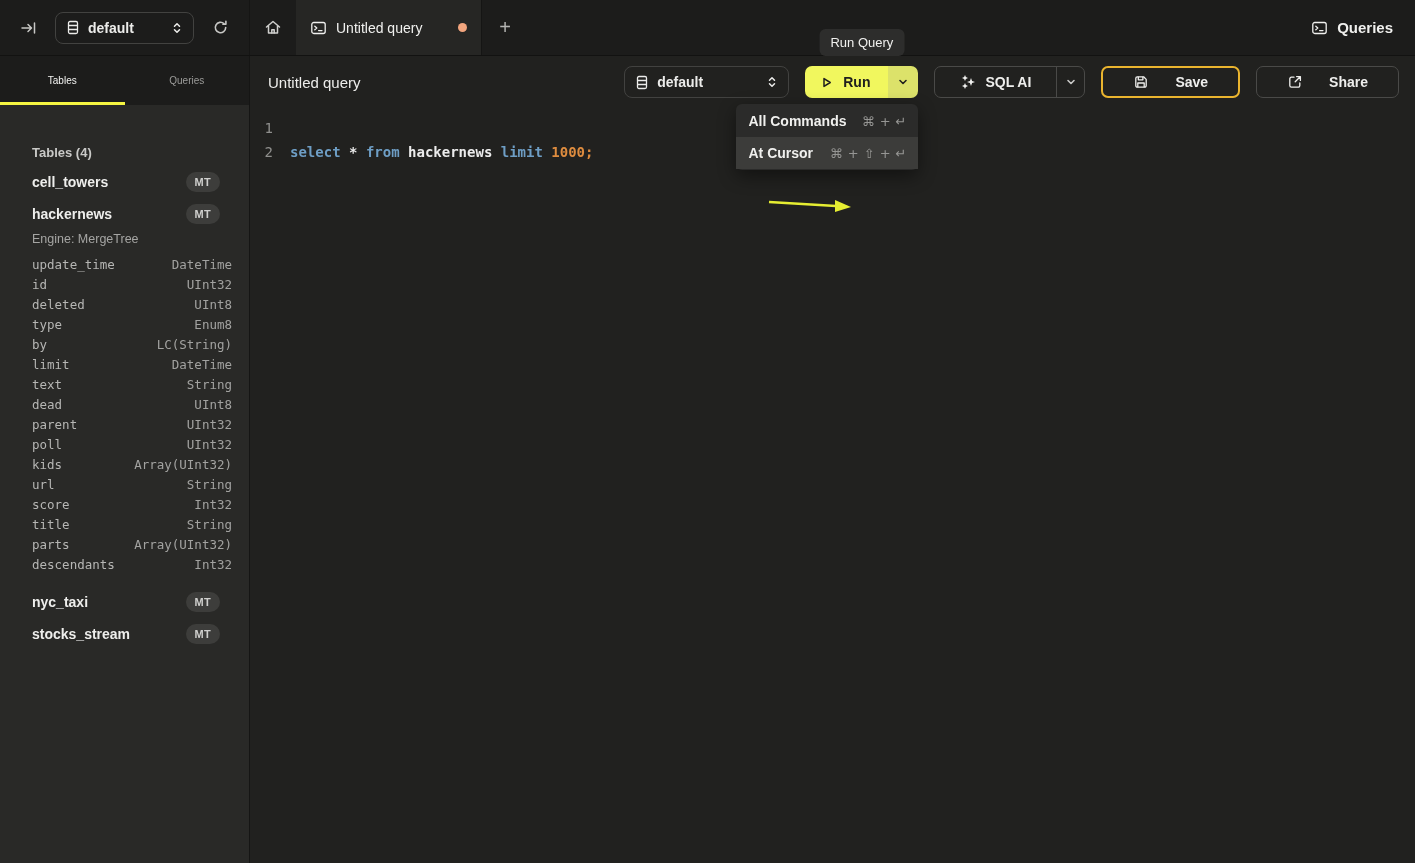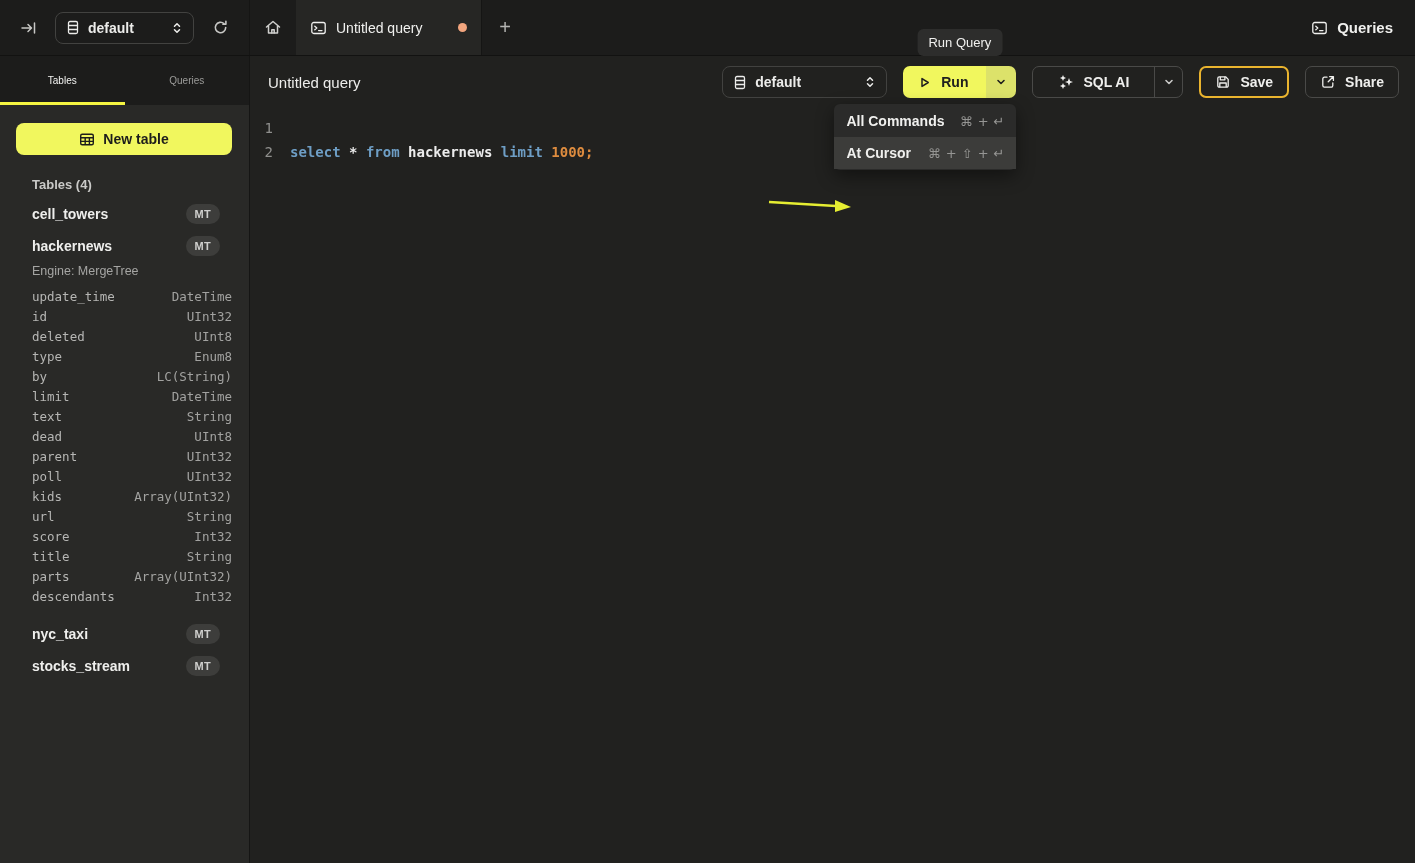--- a/index.html
+++ b/index.html
@@ -125,21 +125,21 @@
   .menu-item { height:32px; display:flex; align-items:center; justify-content:space-between;
     padding:0 12px; cursor:pointer; font-size:14px; font-weight:600; color:#f0f0ee; }
   .menu-item.hl { background:#3c3c3a; }
   .menu-keys { display:flex; align-items:center; gap:5px; color:#969694;
     font-size:13px; font-weight:400; }
   .menu-keys .key { font-family:"DejaVu Sans", sans-serif; }
 
   .ghost-btn {
     height:32px; background:transparent; border:1px solid #4a4a48; border-radius:7px;
     color:#efefed; font-size:14px; font-weight:600; display:flex; align-items:center;
-    gap:9px; padding:0 14px; cursor:pointer;
+    gap:26px; padding:0 30px; cursor:pointer;
   }
   .split-ai { display:flex; height:32px; border:1px solid #4a4a48; border-radius:7px;
     overflow:hidden; }
   .ai-main { background:transparent; border:none; color:#efefed; font-size:14px;
     font-weight:600; display:flex; align-items:center; gap:9px; padding:0 25px; cursor:pointer; }
   .ai-caret { background:transparent; border:none; border-left:1px solid #4a4a48;
     color:#c9c9c7; width:28px; display:flex; align-items:center; justify-content:center;
     cursor:pointer; }
   .save-btn { border:2px solid var(--save-border-amber,#eab42e); }
 
@@ -222,29 +222,20 @@
 </div>
 
 <div class="content">
 
   <aside class="sidebar">
     <div class="side-tabs">
       <button class="side-tab active">Tables</button>
       <button class="side-tab">Queries</button>
     </div>
     <div class="side-content">
-      <button class="new-table-btn">
-        <span>
-          <svg width="16" height="15" viewBox="0 0 16 15" fill="none" stroke="currentColor" stroke-width="1.4">
-            <rect x="1.7" y="2.2" width="12.6" height="10.6" rx="1.5"></rect>
-            <path d="M1.7 5.8h12.6M1.7 9.4h12.6M6.2 5.8v7M10.4 5.8v7"></path>
-          </svg>
-        </span>
-        <span>New table</span>
-      </button>
 
 
       <div class="section-title">Tables (4)</div>
       <div id="tables-list">
           <div class="tbl-row">
             <span class="tbl-name">cell_towers</span>
             <span class="mt-badge">MT</span>
           </div>
           <div class="tbl-row">
             <span class="tbl-name">hackernews</span>

